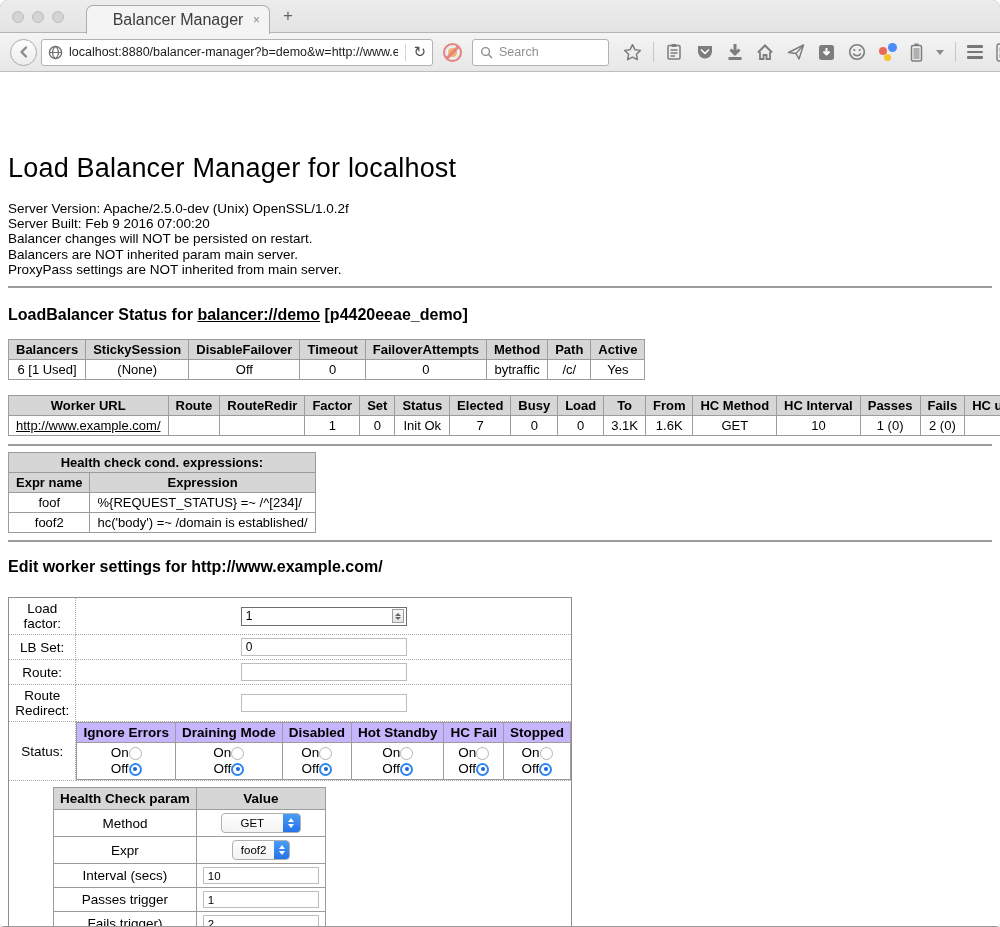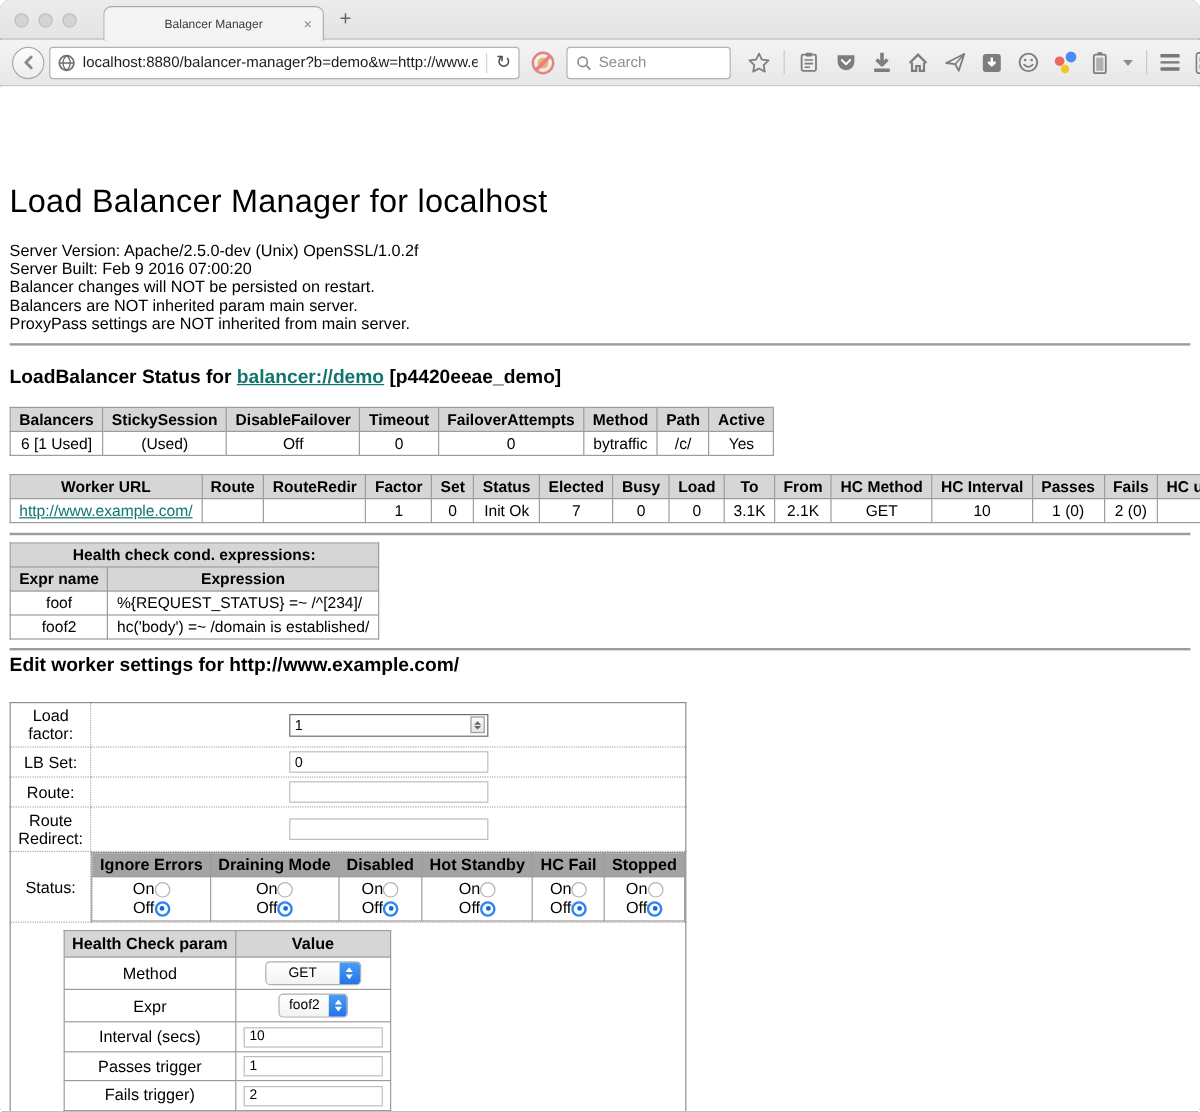--- a/index.html
+++ b/index.html
@@ -4,21 +4,21 @@
 <style>
   * { box-sizing: border-box; margin: 0; padding: 0; }
   html,body { width:1000px; height:927px; background:#fff; font-family:"Liberation Sans","DejaVu Sans",sans-serif; }
   .window { width:1000px; height:927px; border-radius:8px 8px 4px 4px; overflow:hidden; background:#fff; box-shadow:0 0 0 1px #9a9a9a inset; }
 
   
   .tabbar { height:33px; background:linear-gradient(#ececec,#e4e4e4); border-bottom:1px solid #b4b4b4; position:relative; }
   .traffic { position:absolute; left:12px; top:11px; display:flex; gap:8px; }
   .light { width:12px; height:12px; border-radius:50%; background:#d4d4d4; border:1px solid #bdbdbd; }
   .tab { position:absolute; left:86px; top:5px; width:184px; height:29px; background:#f4f4f4; border:1px solid #acacac; border-bottom:none; border-radius:7px 7px 0 0; display:flex; align-items:center; justify-content:center; }
-  .tab-title { font-size:10px; color:#3c3c3c; }
+  .tab-title { font-size:16px; color:#3c3c3c; }
   .tab-close { position:absolute; right:9px; top:7px; font-size:12px; color:#8a8a8a; line-height:14px; }
   .newtab { position:absolute; left:283px; top:6px; font-size:17px; color:#666; font-weight:400; }
 
   
   .toolbar { height:39px; background:linear-gradient(#f4f4f4,#e7e7e7); border-bottom:1px solid #bdbdbd; display:flex; align-items:center; padding:0 10px; }
   .back-btn { width:27px; height:27px; border-radius:50%; border:1px solid #ababab; background:linear-gradient(#fdfdfd,#ececec); display:flex; align-items:center; justify-content:center; flex:none; margin-right:4px; }
   .urlbar { width:392px; height:27px; background:#fff; border:1px solid #b2b2b2; border-radius:3px; display:flex; align-items:center; padding:0 6px; flex:none; }
   .url-globe { flex:none; margin-right:6px; display:flex; }
   .url-text { font-size:12.5px; color:#1c1c1c; white-space:nowrap; overflow:hidden; flex:1; }
   .url-sep { width:1px; height:17px; background:#d5d5d5; margin:0 7px; flex:none; }
@@ -40,44 +40,44 @@
   .dots .d2 { width:8px; height:8px; background:#ea6a5a; left:0; top:4px; }
   .dots .d3 { width:7px; height:7px; background:#f7c32a; left:5px; bottom:0; }
 
   
   .content { height:854px; background:#fff; padding:0 8px; overflow:hidden; color:#000; }
   h1.page-title { font-size:27px; font-weight:normal; padding-top:44px; letter-spacing:0.2px;margin-top:37px; }
   .server-info { margin-top:17px; font-size:13.5px; line-height:15.2px; }
   hr.rule { border:none; border-top:2px solid #9c9c9c; margin:9px 0 0 0; }
   .lb-heading { margin-top:18px; font-size:16px; font-weight:bold; }
   .lb-heading a { color:#5b21a8; }
-  .content a { color:#0f766e; text-decoration:underline; }
+  .content a { color:#000000; text-decoration:underline; }
 
   table.data { border-collapse:collapse; margin-top:15px; font-size:13px; border:1px solid #828282; }
   table.data th, table.data td { border:1px solid #9c9c9c; padding:2px 7px; text-align:center; white-space:nowrap; }
   table.data th { background:#d6d6d6; }
   table.worker { width:960px; }
   table.expr-t td.expr-val { text-align:left; }
 
-  .edit-heading { margin-top:4px; font-size:16px; font-weight:bold; }
+  .edit-heading { margin-top:16px; font-size:16px; font-weight:bold; }
 
   table.form-t { border-collapse:collapse; margin-top:21px; width:564px; font-size:13.5px; border:1px solid #8f8f8f; }
   table.form-t > tbody > tr > td { border:1px dotted #a9a9a9; padding:3px 4px; text-align:center; vertical-align:middle; }
   td.flabel { width:100px; }
   .tinput { width:166px; height:18px; border:1px solid #bdbdbd; background:#fff; font-size:12px; padding:0 4px; font-family:inherit; }
   .num-wrap { width:166px; height:19px; border:1px solid #6e6e6e; background:#fff; display:inline-flex; align-items:center; padding:0 2px 0 4px; }
   .num-wrap .nval { flex:1; text-align:left; font-size:12px; }
   .stepper { width:12px; height:14px; border:1px solid #9e9e9e; background:linear-gradient(#fafafa,#e4e4e4); display:flex; flex-direction:column; align-items:center; justify-content:center; gap:1px; }
   .stepper i { width:0; height:0; border-left:3px solid transparent; border-right:3px solid transparent; }
   .stepper .up { border-bottom:3px solid #666; }
   .stepper .dn { border-top:3px solid #666; }
 
   table.status-t { border-collapse:collapse; font-size:13.5px; width:100%; border:1px solid #8f8f8f; }
   table.status-t th, table.status-t td { border:1px solid #9c9c9c; padding:2px 6px; white-space:nowrap; }
-  table.status-t th { background:#a3a3a3; }
+  table.status-t th { background:#c4b5fd; }
   .radio-line { display:flex; align-items:center; justify-content:center; gap:0; line-height:16px; }
   .mac-radio { width:13px; height:13px; border-radius:50%; border:1px solid #b4b4b4; background:#fff; display:inline-block; position:relative; flex:none; }
   .mac-radio.checked { border:2px solid #2f86f2; }
   .mac-radio.checked::after { content:""; position:absolute; left:2.5px; top:2.5px; width:4px; height:4px; border-radius:50%; background:#1667d9; }
 
   table.hc-t { border-collapse:collapse; font-size:13.5px; margin-left:40px; border:1px solid #8f8f8f; }
   table.hc-t th, table.hc-t td { border:1px solid #9c9c9c; padding:3px 6px; text-align:center; }
   table.hc-t th { background:#d6d6d6; }
   .hc-input { width:116px; height:17px; border:1px solid #bdbdbd; font-size:11.5px; padding:0 4px; font-family:inherit; }
   .mac-select { display:inline-flex; align-items:center; height:20px; border:1px solid #b0b0b0; border-radius:4px; background:linear-gradient(#fff,#f3f3f3); overflow:hidden; }
@@ -214,21 +214,21 @@
         <th>StickySession</th>
         <th>DisableFailover</th>
         <th>Timeout</th>
         <th>FailoverAttempts</th>
         <th>Method</th>
         <th>Path</th>
         <th>Active</th>
       </tr>
       <tr>
         <td>6 [1 Used]</td>
-        <td>(Used)</td>
+        <td>(None)</td>
         <td>Off</td>
         <td>0</td>
         <td>0</td>
         <td>bytraffic</td>
         <td>/c/</td>
         <td>Yes</td>
       </tr>
     </tbody>
       </table>
 
@@ -257,21 +257,21 @@
         <td><a href="#">http://www.example.com/</a></td>
         <td></td>
         <td></td>
         <td>1</td>
         <td>0</td>
         <td>Init Ok</td>
         <td>7</td>
         <td>0</td>
         <td>0</td>
         <td>3.1K</td>
-        <td>2.1K</td>
+        <td>1.6K</td>
         <td>GET</td>
         <td>10</td>
         <td>1 (0)</td>
         <td>2 (0)</td>
         <td></td>
 
       </tr>
     </tbody>
       </table>
 

